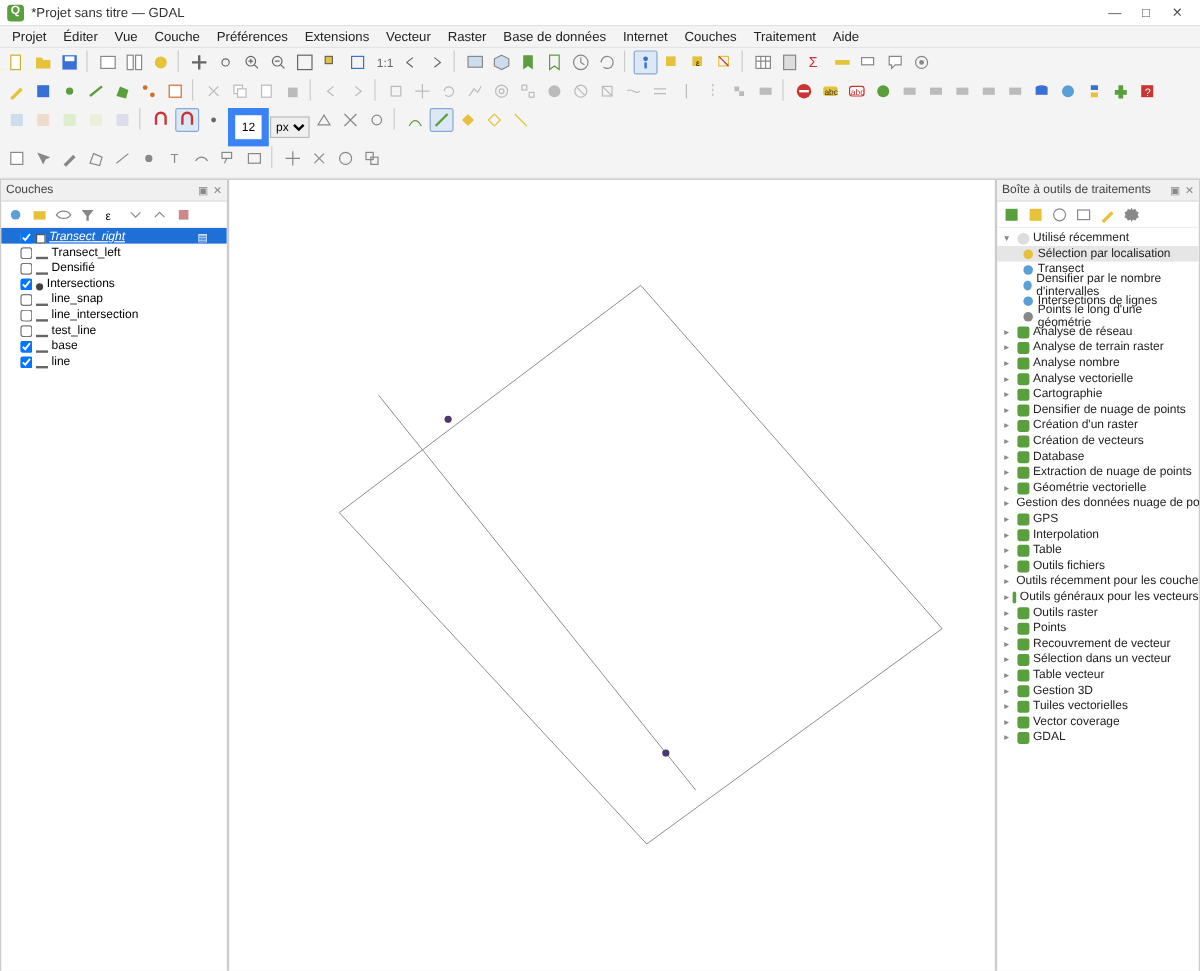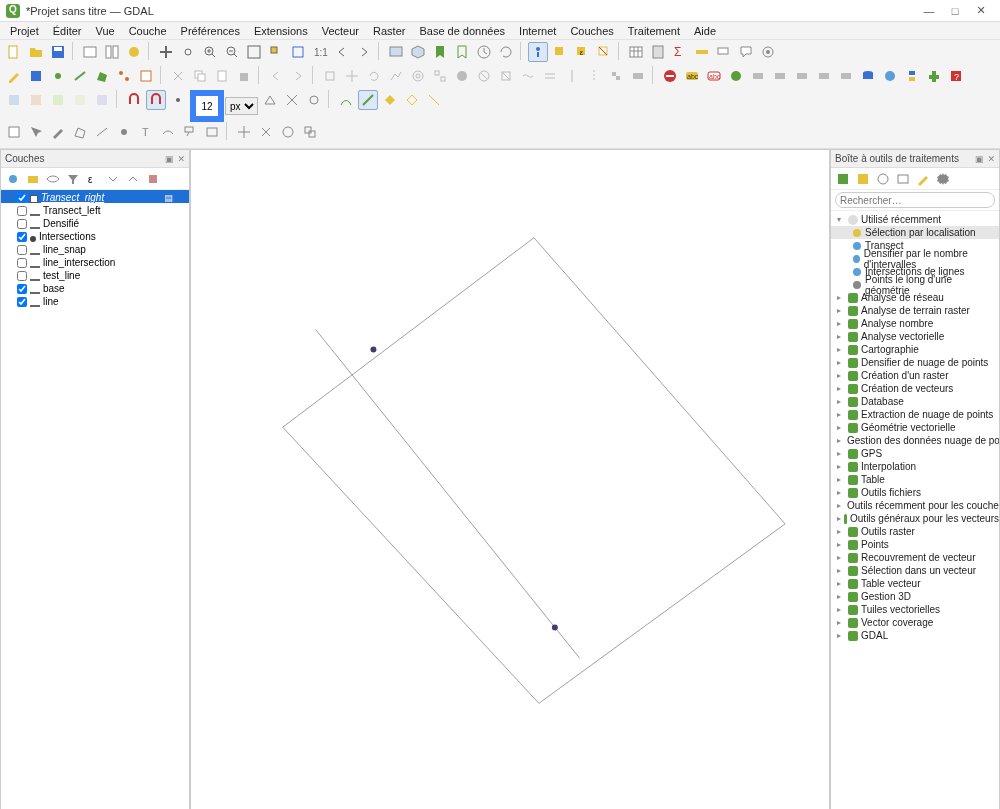--- a/index.html
+++ b/index.html
@@ -799,23 +799,20 @@
           <svg viewBox="0 0 16 16">
             <path d="M3 13l8-8 2 2-8 8z" fill="#e6c23a"></path>
           </svg>
         </span>
       <span class="tbtn">
           <svg viewBox="0 0 16 16">
             <path d="M8 2l1 2 2-1 1 2 2 1-1 2 1 2-2 1-1 2-2-1-1 2-1-2-2 1-1-2-2-1 1-2-1-2 2-1 1-2 2 1z" fill="#888"></path>
           </svg>
         </span>
     </div>
-    <div class="pbox-search">
-      <input type="text" placeholder="Rechercher…" style="">
-    </div>
     <div class="tree" id="proc-tree">
         <div class="tree-item">
           <span class="tri">▾</span>
           <span class="qg clock"></span>
           <span>Utilisé récemment</span>
         </div>
         <div class="tree-sub selected">
           <span class="dot" style="background: rgb(230, 194, 58);"></span>
           <span>Sélection par localisation</span>
         </div>

